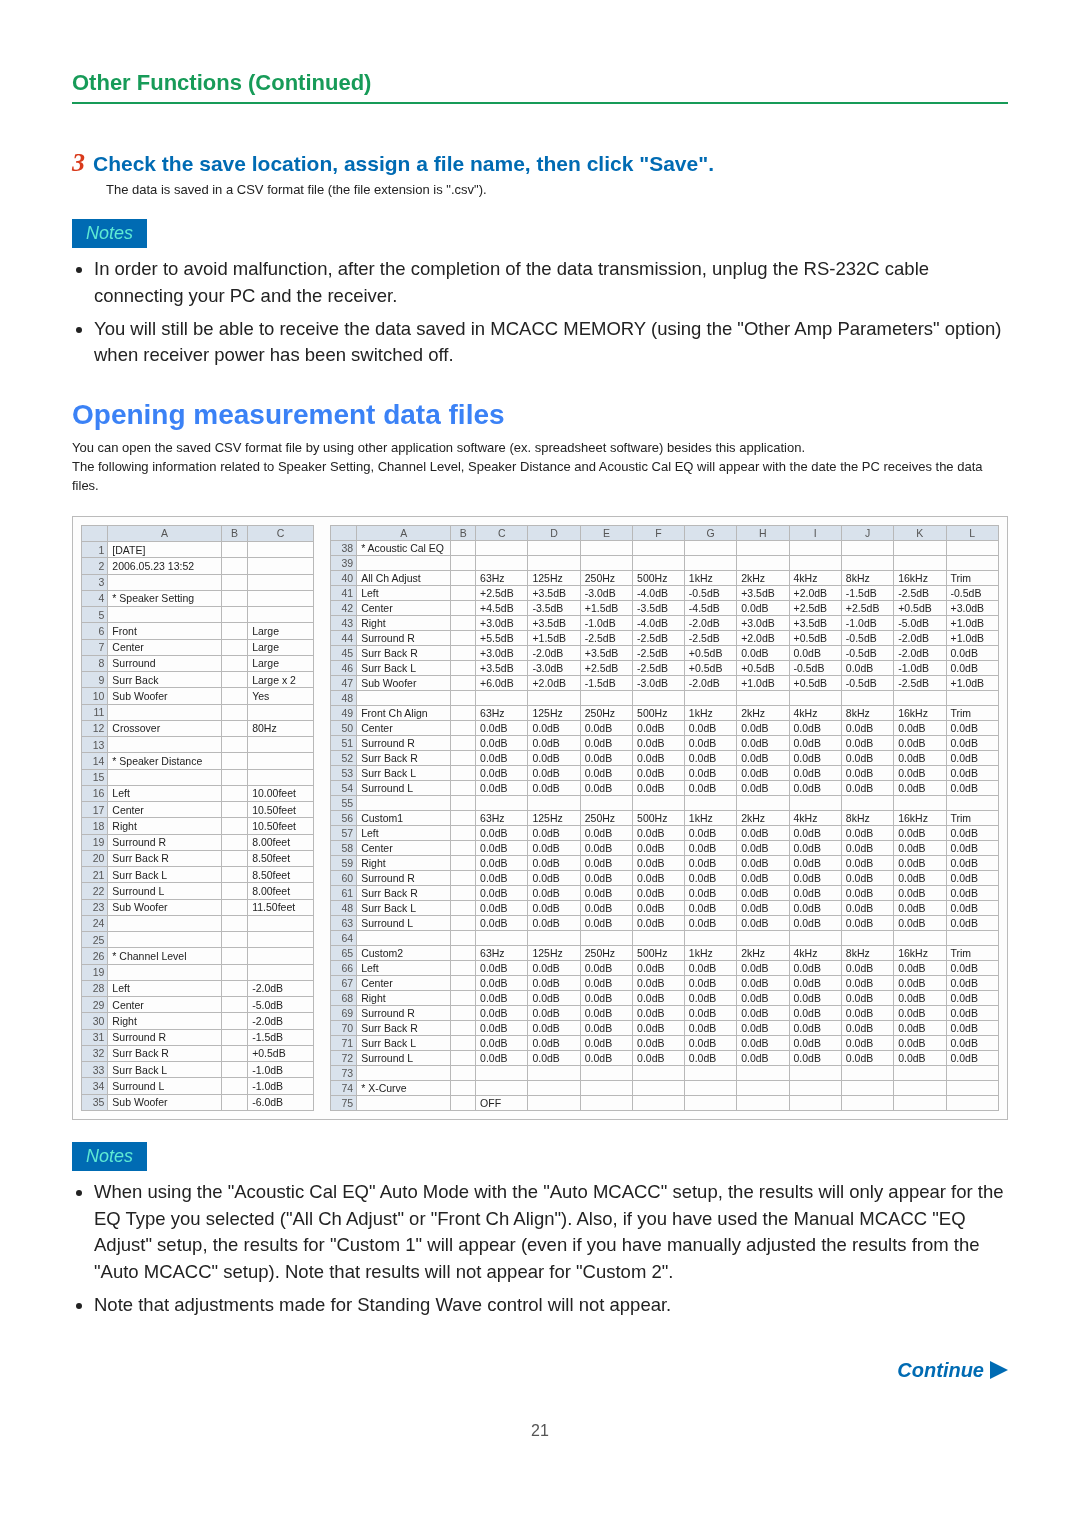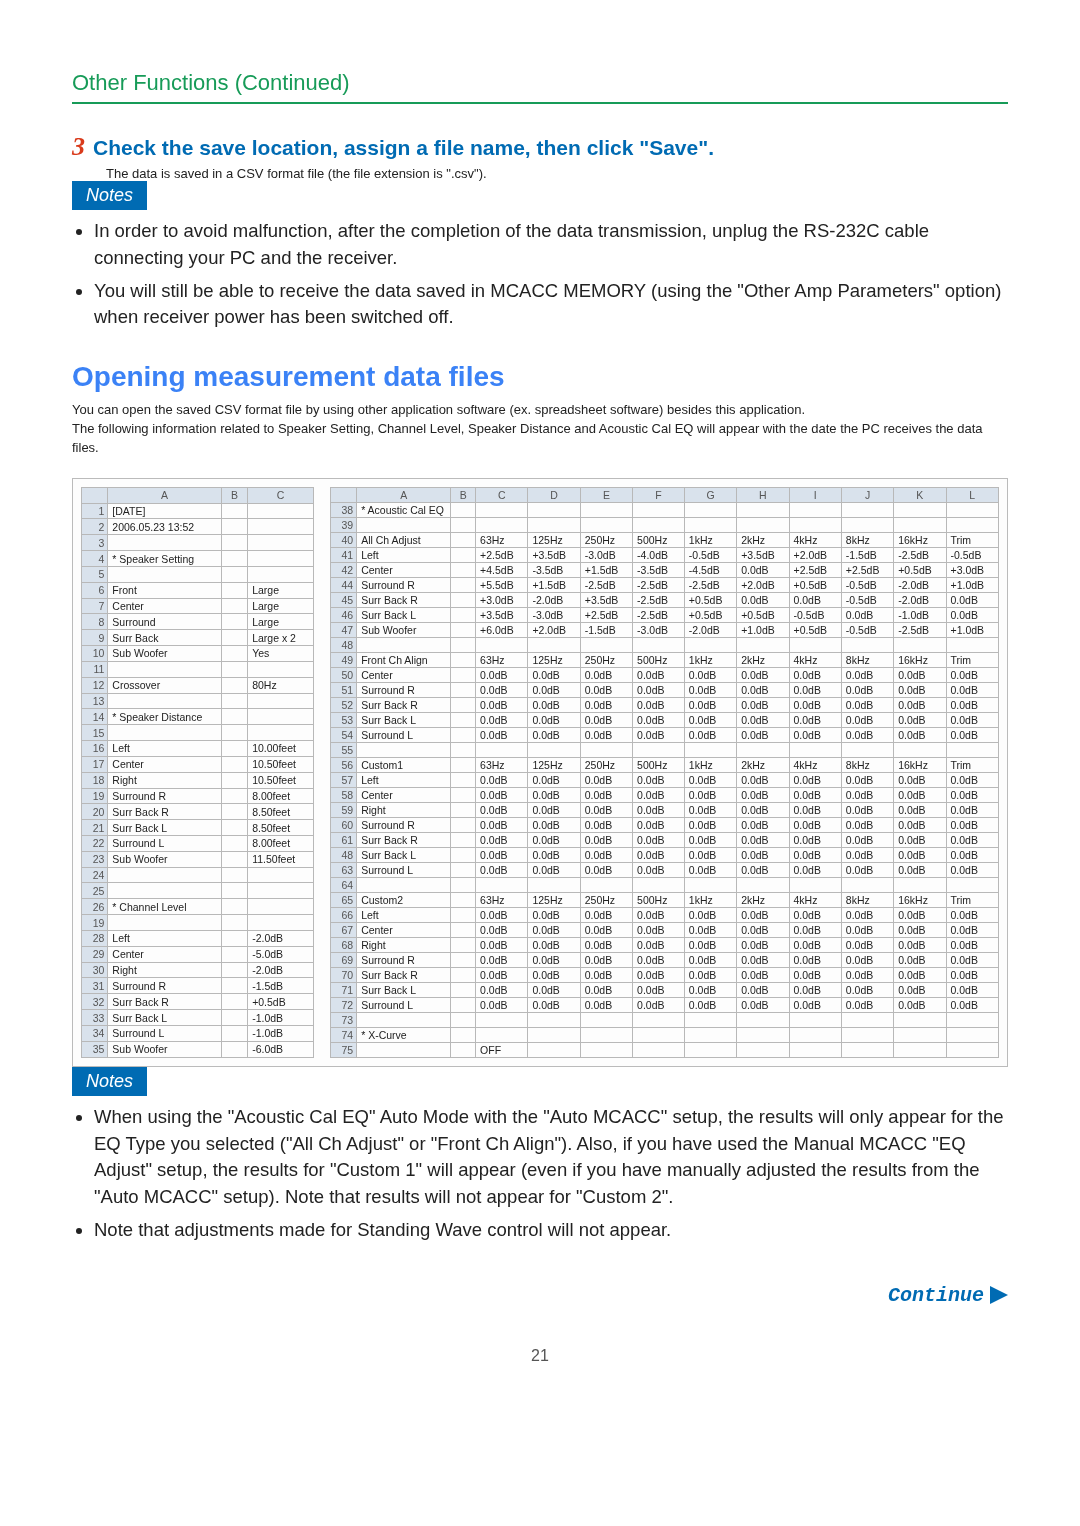--- a/index.html
+++ b/index.html
@@ -12,22 +12,22 @@
     width:1080px;
     margin:0 auto;
     padding:70px 72px 90px 72px;
     box-sizing:border-box;
   }
   .section-title {
     font-size:22px;
     color:#179b58;
     padding-bottom:6px;
     border-bottom:2px solid #179b58;
-    margin-bottom:28px;
-    font-weight:400;
+    margin-bottom:44px;
+    font-weight:700;
   }
   .step-line {
     display:flex;
     align-items:baseline;
     gap:8px;
   }
   .step-num {
     font-family:Georgia,serif;
     font-weight:bold;
     font-style:italic;
@@ -40,24 +40,25 @@
     font-weight:600;
   }
   .step-sub {
     margin-left:34px;
     font-size:13px;
     margin-top:4px;
   }
   .notes-badge {
     display:inline-block;
     background:#006bb3;
-    color:#ffffff;
+    color:#5eead4;
     padding:4px 14px;
     font-size:18px;
     font-style:italic;
+    margin-top:22px;
     margin-bottom:8px;
   }
   ul.bullets {
     margin:0 0 20px 0;
     padding-left:22px;
   }
   ul.bullets li {
     font-size:18.5px;
     line-height:1.45;
     margin-bottom:6px;
@@ -116,21 +117,20 @@
   .continue {
     display:flex;
     justify-content:flex-end;
     align-items:center;
     gap:6px;
     margin-top:40px;
     font-style:italic;
     font-weight:bold;
     color:#006bb3;
     font-size:20px;
-    font-family:Liberation Mono, monospace;
   }
   .continue svg {width:18px;height:18px;}
   .page-num {
     text-align:center;
     font-size:16px;
     margin-top:40px;
     color:#555;
   }
 </style>
 </head>
@@ -462,20 +462,35 @@
             <td class="d">+1.5dB</td>
             <td class="d">-3.5dB</td>
             <td class="d">-4.5dB</td>
             <td class="d">0.0dB</td>
             <td class="d">+2.5dB</td>
             <td class="d">+2.5dB</td>
             <td class="d">+0.5dB</td>
             <td class="d">+3.0dB</td>
           </tr>
           <tr>
+            <td class="rowhead">43</td>
+            <td class="a">Right</td>
+            <td class="b"></td>
+            <td class="d">+3.0dB</td>
+            <td class="d">+3.5dB</td>
+            <td class="d">-1.0dB</td>
+            <td class="d">-4.0dB</td>
+            <td class="d">-2.0dB</td>
+            <td class="d">+3.0dB</td>
+            <td class="d">+3.5dB</td>
+            <td class="d">-1.0dB</td>
+            <td class="d">-5.0dB</td>
+            <td class="d">+1.0dB</td>
+          </tr>
+          <tr>
             <td class="rowhead">44</td>
             <td class="a">Surround R</td>
             <td class="b"></td>
             <td class="d">+5.5dB</td>
             <td class="d">+1.5dB</td>
             <td class="d">-2.5dB</td>
             <td class="d">-2.5dB</td>
             <td class="d">-2.5dB</td>
             <td class="d">+2.0dB</td>
             <td class="d">+0.5dB</td>

